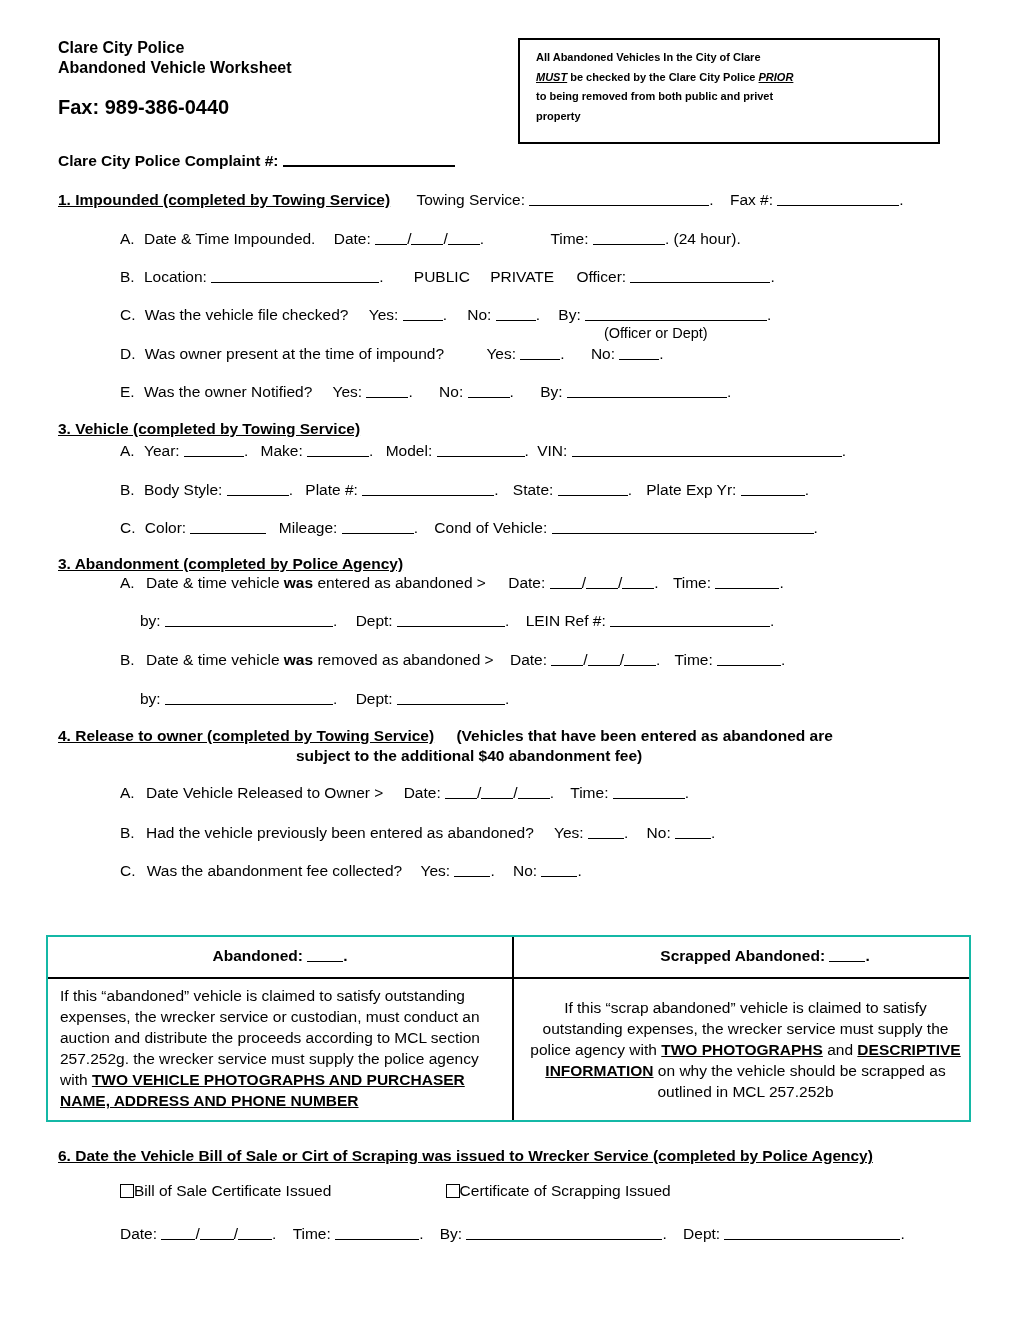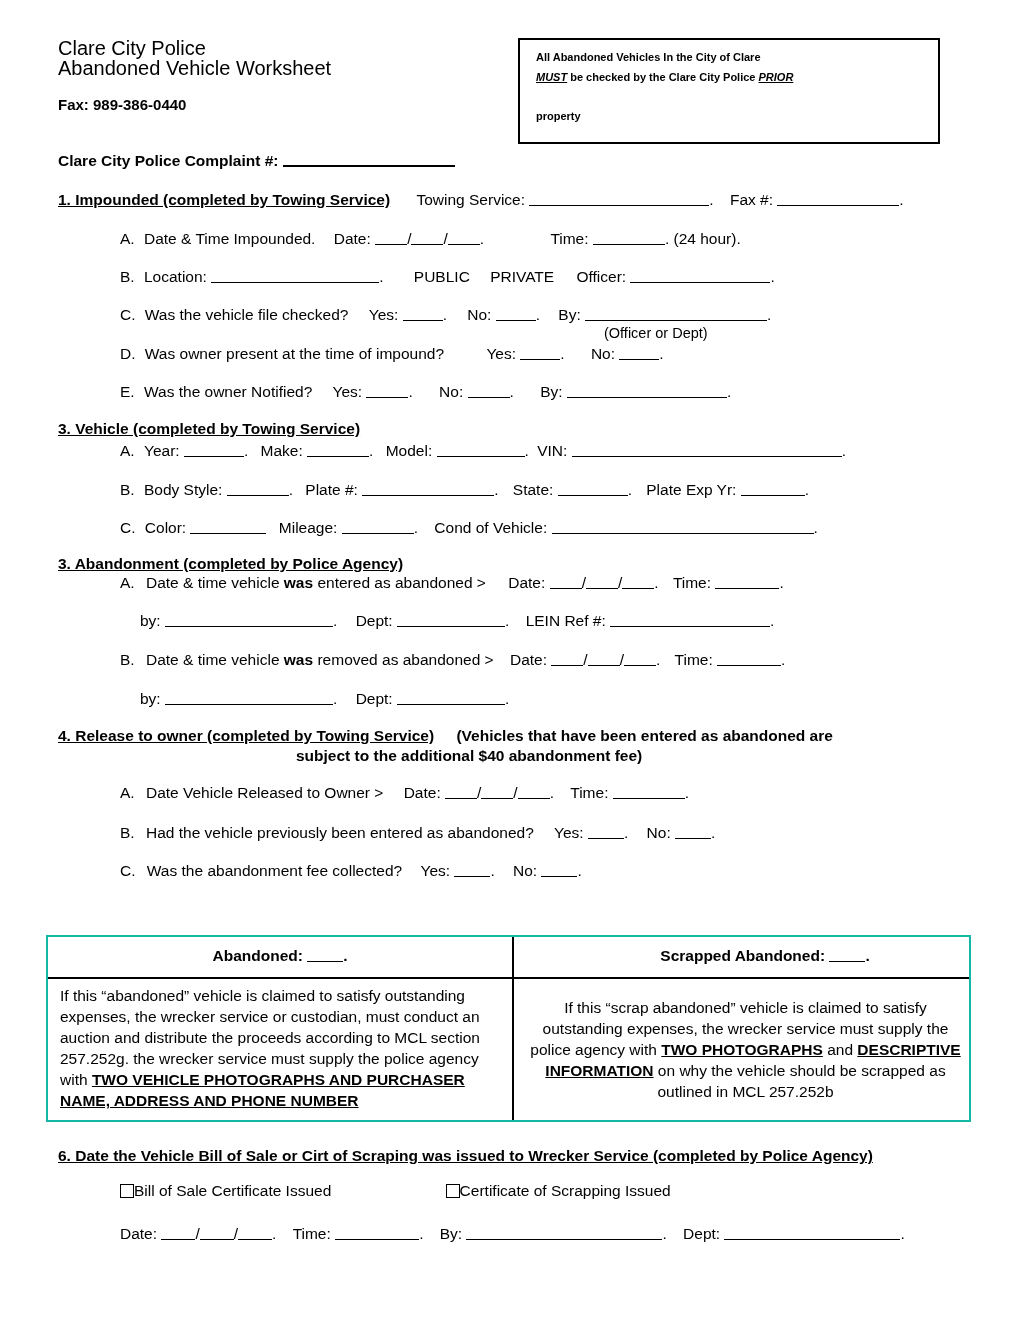--- a/index.html
+++ b/index.html
@@ -19,29 +19,29 @@
   .page {
     position: absolute;
     inset: 0;
   }
   .abs { position: absolute; }
 
   
   #header-block {
     left: 58px;
     top: 38px;
-    font-weight: normal;
-    font-size: 20px;
+    font-weight: bold;
+    font-size: 16px;
     line-height: 20px;
   }
   #fax-line {
     left: 58px;
     top: 96px;
     font-weight: bold;
-    font-size: 15px;
+    font-size: 20px;
     text-align: right;
   }
   #complaint-line {
     left: 58px;
     top: 150px;
     font-weight: bold;
     font-size: 15.5px;
     white-space: nowrap;
   }
 
@@ -174,21 +174,21 @@
 
   <div class="abs" id="complaint-line">
     <span>Clare City Police Complaint #:</span>
     <span class="bl bl-thick" style="width:172px"></span>
   </div>
 
   <div class="abs" id="notice-box">
     <div id="notice-text">
       <span>All Abandoned Vehicles In the City of Clare</span><br>
       <span class="ul-ital">MUST</span><span> be checked by the Clare City Police </span><span class="ul-ital">PRIOR</span><br>
-      <br>
+      <span>to being removed from both public and privet</span><br>
       <span>property</span>
     </div>
   </div>
 
   <div class="abs sec-row" style="left:58px; top:190px;">
     <span class="sec-head">1. Impounded (completed by Towing Service)</span>
     <span style="display:inline-block;width:22px"></span><span>Towing Service:</span>
     <span class="bl" style="width:180px"></span>.
     <span style="display:inline-block;width:12px"></span><span>Fax #:</span>
     <span class="bl" style="width:122px"></span>.

